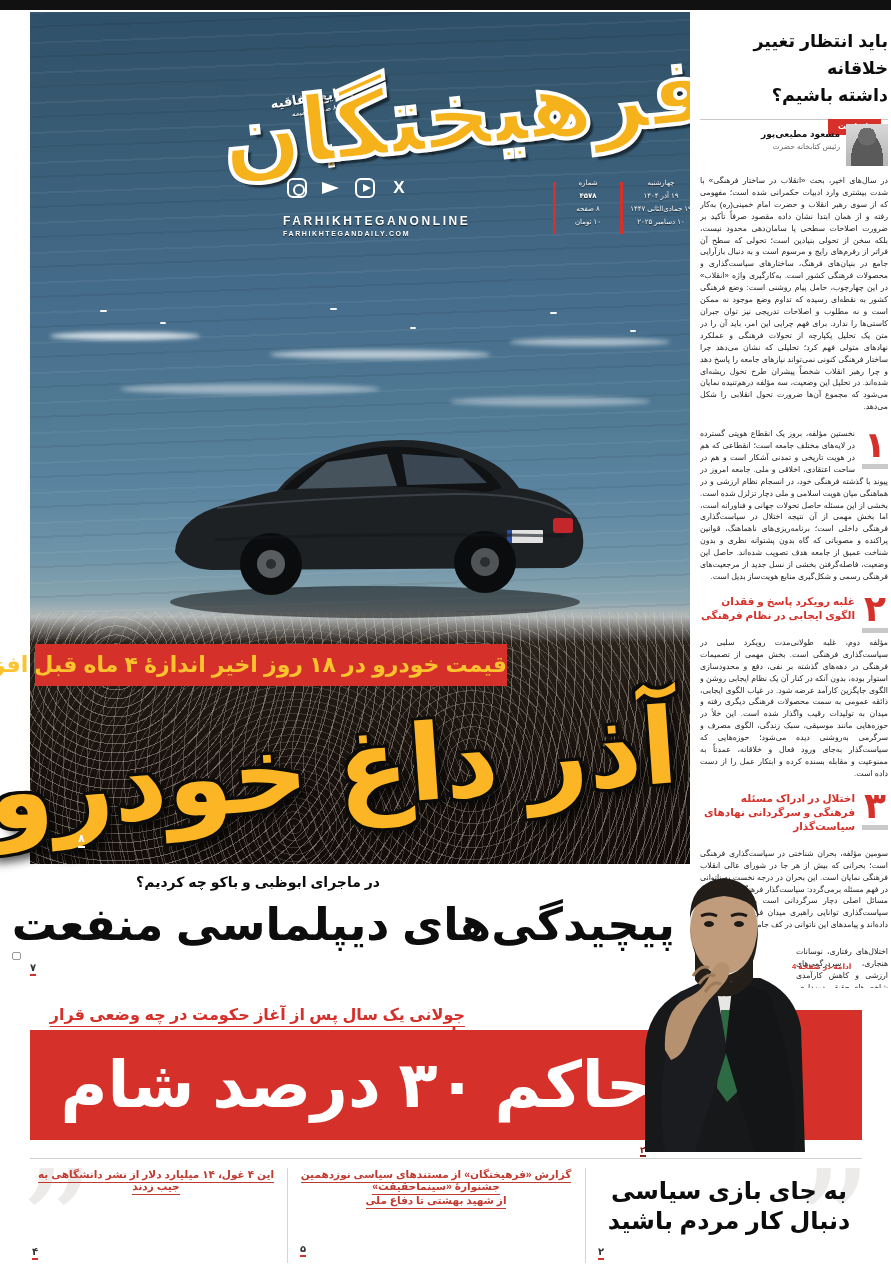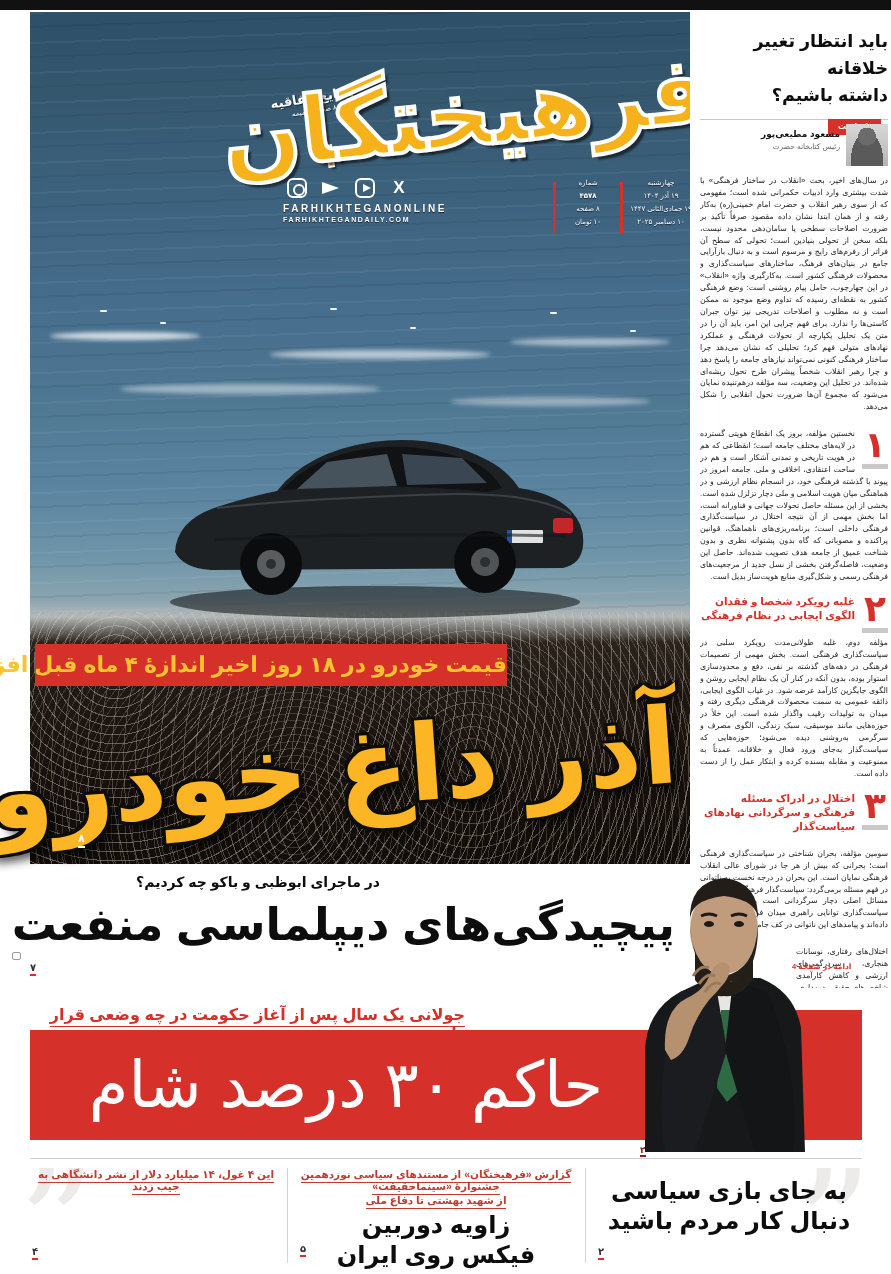--- a/index.html
+++ b/index.html
@@ -72,22 +72,22 @@
                border:2px solid #fff; border-radius:50%; }
   .tg { }
   .tg::after { content:""; position:absolute; left:1px; top:4px; width:0; height:0;
                border-left:17px solid #fff; border-top:6px solid transparent;
                border-bottom:6px solid transparent; }
   .yt { border:2px solid #fff; border-radius:6px; }
   .yt::after { content:""; position:absolute; left:6px; top:4px; width:0; height:0;
                border-left:8px solid #fff; border-top:4px solid transparent;
                border-bottom:4px solid transparent; }
   .xx { color:#fff; font-weight:bold; font-size:17px; line-height:20px; text-align:center; }
-  .social-label { font-size:10px; font-weight:bold; letter-spacing:2.6px; color:#fff;
-                  margin-top:5px; text-shadow:0 1px 1px rgba(0,0,0,.7); }
+  .social-label { font-size:12px; font-weight:bold; letter-spacing:2.6px; color:#fff;
+                  margin-top:16px; text-shadow:0 1px 1px rgba(0,0,0,.7); }
   .social-label2 { font-size:7px; letter-spacing:1.6px; margin-top:2px; }
 
   
   #car { left:125px; top:378px; }
 
   
   #price-strip {
     left:35px; top:644px; width:472px; height:42px; background:#d5312a;
     color:#fcc32e; font-weight:bold; font-size:22px; line-height:42px;
     text-align:center; white-space:nowrap;
@@ -141,21 +141,21 @@
     border-bottom:2px solid #d5312a; padding-bottom:1px; }
   #dip-page { left:30px; top:962px; }
 
   
   #sham-kicker { left:35px; top:1005px; width:430px; font-size:16px; font-weight:bold;
     color:#d5312a; text-align:right; }
   #sham-kicker span { border-bottom:1px solid #d5312a; padding-bottom:3px; }
   #red-banner { left:30px; top:1030px; width:632px; height:110px; background:#d5312a; }
   #red-banner-right { left:776px; top:1010px; width:86px; height:130px; background:#d5312a; }
   #sham-headline { left:40px; top:1032px; width:612px; height:106px; color:#fff;
-    font-weight:normal; font-size:64px; line-height:106px; text-align:center;
+    font-weight:bold; font-size:64px; line-height:106px; 
     white-space:nowrap; letter-spacing:-1px; }
   #sham-page { left:640px; top:1145px; font-size:9px; font-weight:bold; color:#8c1d18;
     border-bottom:2px solid #8c1d18; }
 
   
   #jolani { left:635px; top:860px; width:178px; height:292px; overflow:hidden; }
 
   
   #bottom-rule { left:30px; top:1158px; width:832px; height:1px; background:#cfcfcf; }
   .v-rule { top:1168px; width:1px; height:95px; background:#d4d4d4; }
@@ -272,21 +272,21 @@
     <div id="note-body">
       <p>در سال‌های اخیر، بحث «انقلاب در ساختار فرهنگی» با شدت بیشتری وارد ادبیات حکمرانی شده است؛ مفهومی که از سوی رهبر انقلاب و حضرت امام خمینی(ره) به‌کار رفته و از همان ابتدا نشان داده مقصود صرفاً تأکید بر ضرورت اصلاحات سطحی یا سامان‌دهی محدود نیست، بلکه سخن از تحولی بنیادین است؛ تحولی که سطح آن فراتر از رفرم‌های رایج و مرسوم است و به دنبال بازآرایی جامع در بنیان‌های فرهنگ، ساختارهای سیاست‌گذاری و محصولات فرهنگی کشور است. به‌کارگیری واژه «انقلاب» در این چهارچوب، حامل پیام روشنی است: وضع فرهنگی کشور به نقطه‌ای رسیده که تداوم وضع موجود نه ممکن است و نه مطلوب و اصلاحات تدریجی نیز توان جبران کاستی‌ها را ندارد. برای فهم چرایی این امر، باید آن را در متن یک تحلیل یکپارچه از تحولات فرهنگی و عملکرد نهادهای متولی فهم کرد؛ تحلیلی که نشان می‌دهد چرا ساختار فرهنگی کنونی نمی‌تواند نیازهای جامعه را پاسخ دهد و چرا رهبر انقلاب شخصاً پیشران طرح تحول ریشه‌ای شده‌اند. در تحلیل این وضعیت، سه مؤلفه درهم‌تنیده نمایان می‌شود که مجموع آن‌ها ضرورت تحول انقلابی را شکل می‌دهد.</p>
 
       <div class="sec">
         <div class="sec-num">۱</div>
         <div class="sec-body">نخستین مؤلفه، بروز یک انقطاع هویتی گسترده در لایه‌های مختلف جامعه است؛ انقطاعی که هم در هویت تاریخی و تمدنی آشکار است و هم در ساحت اعتقادی، اخلاقی و ملی. جامعه امروز در پیوند با گذشته فرهنگی خود، در انسجام نظام ارزشی و در هماهنگی میان هویت اسلامی و ملی دچار تزلزل شده است. بخشی از این مسئله حاصل تحولات جهانی و فناورانه است، اما بخش مهمی از آن نتیجه اختلال در سیاست‌گذاری فرهنگی داخلی است؛ برنامه‌ریزی‌های ناهماهنگ، قوانین پراکنده و مصوباتی که گاه بدون پشتوانه نظری و بدون شناخت عمیق از جامعه هدف تصویب شده‌اند. حاصل این وضعیت، فاصله‌گرفتن بخشی از نسل جدید از مرجعیت‌های فرهنگی رسمی و شکل‌گیری منابع هویت‌ساز بدیل است.</div>
       </div>
 
       <div class="sec">
         <div class="sec-num">۲</div>
-        <div class="sec-title">غلبه رویکرد شخصا و فقدان الگوی ایجابی در نظام فرهنگی</div>
+        <div class="sec-title">غلبه رویکرد پاسخ و فقدان الگوی ایجابی در نظام فرهنگی</div>
         <div class="sec-body">مؤلفه دوم، غلبه طولانی‌مدت رویکرد سلبی در سیاست‌گذاری فرهنگی است. بخش مهمی از تصمیمات فرهنگی در دهه‌های گذشته بر نفی، دفع و محدودسازی استوار بوده، بدون آنکه در کنار آن یک نظام ایجابی روشن و الگوی جایگزین کارآمد عرضه شود. در غیاب الگوی ایجابی، ذائقه عمومی به سمت محصولات فرهنگی دیگری رفته و میدان به تولیدات رقیب واگذار شده است. این خلأ در حوزه‌هایی مانند موسیقی، سبک زندگی، الگوی مصرف و سرگرمی به‌روشنی دیده می‌شود؛ حوزه‌هایی که سیاست‌گذار به‌جای ورود فعال و خلاقانه، عمدتاً به ممنوعیت و مقابله بسنده کرده و ابتکار عمل را از دست داده است.</div>
       </div>
 
       <div class="sec">
         <div class="sec-num">۳</div>
         <div class="sec-title">اختلال در ادراک مسئله فرهنگی و سرگردانی نهادهای سیاست‌گذار</div>
         <div class="sec-body">سومین مؤلفه، بحران شناختی در سیاست‌گذاری فرهنگی است؛ بحرانی که بیش از هر جا در شورای عالی انقلاب فرهنگی نمایان است. این بحران در درجه نخست به ناتوانی در فهم مسئله برمی‌گردد: سیاست‌گذار فرهنگی در تشخیص مسائل اصلی دچار سرگردانی است و نهادهای اصلی سیاست‌گذاری توانایی راهبری میدان فرهنگ را از دست داده‌اند و پیامدهای این ناتوانی در کف جامعه آشکار است:</div>
         <div class="sec-body">
           <span class="s3-spacer"></span><span>اختلال‌های رفتاری، نوسانات هنجاری، سردرگمی‌های ارزشی و کاهش کارآمدی شاخص‌های حقیقی دین‌داری. افزایش برخی شاخص‌های مناسکی لزوماً به معنای افزایش دین‌داری نیست.</span>
         </div>
@@ -333,24 +333,20 @@
 
   <div class="teaser abs" style="left:32px;width:248px;">
     <div class="quote" style="left:-14px;">”</div>
     <div class="t-kicker"><span>این ۴ غول، ۱۴ میلیارد دلار از نشر دانشگاهی به جیب زدند</span></div>
     <div class="t-page" style="left:0;top:78px;">۴</div>
   </div>
 
   <div class="teaser abs" style="left:300px;width:272px;text-align:center;">
     <div class="t-kicker"><span>گزارش «فرهیختگان» از مستندهای سیاسی نوزدهمین جشنوارهٔ «سینماحقیقت»</span></div>
     <div class="t-kicker" style="margin-top:2px;"><span>از شهید بهشتی تا دفاع ملی</span></div>
-    <div class="t-headline" style="margin-top:4px;">
-      <div>زاویه دوربین</div>
-      <div>فیکس روی ایران</div>
-    </div>
     <div class="t-page" style="left:0;top:75px;">۵</div>
   </div>
 
   <div class="teaser abs" style="left:598px;width:262px;">
     <div class="quote" style="right:-12px;">”</div>
     <div class="t-headline">
       <div>به جای بازی سیاسی</div>
       <div>دنبال کار مردم باشید</div>
     </div>
     <div class="t-page" style="left:0;top:78px;">۲</div>

